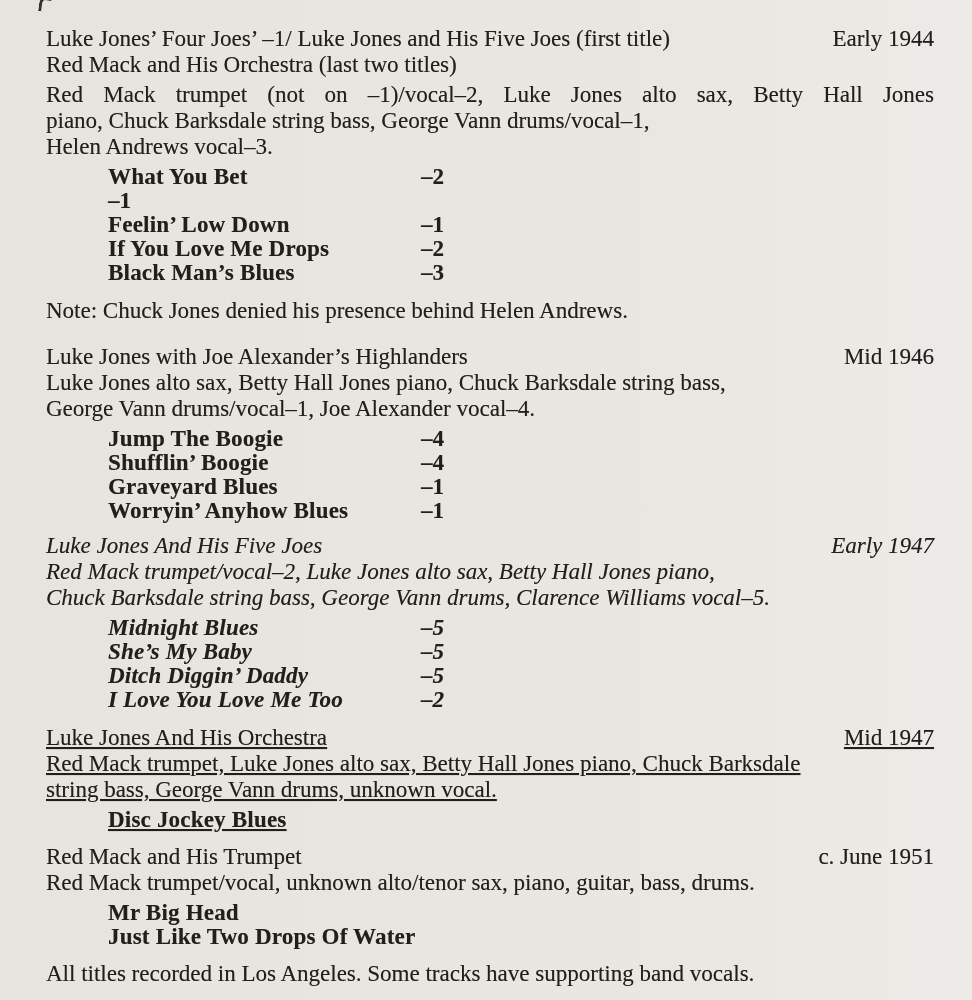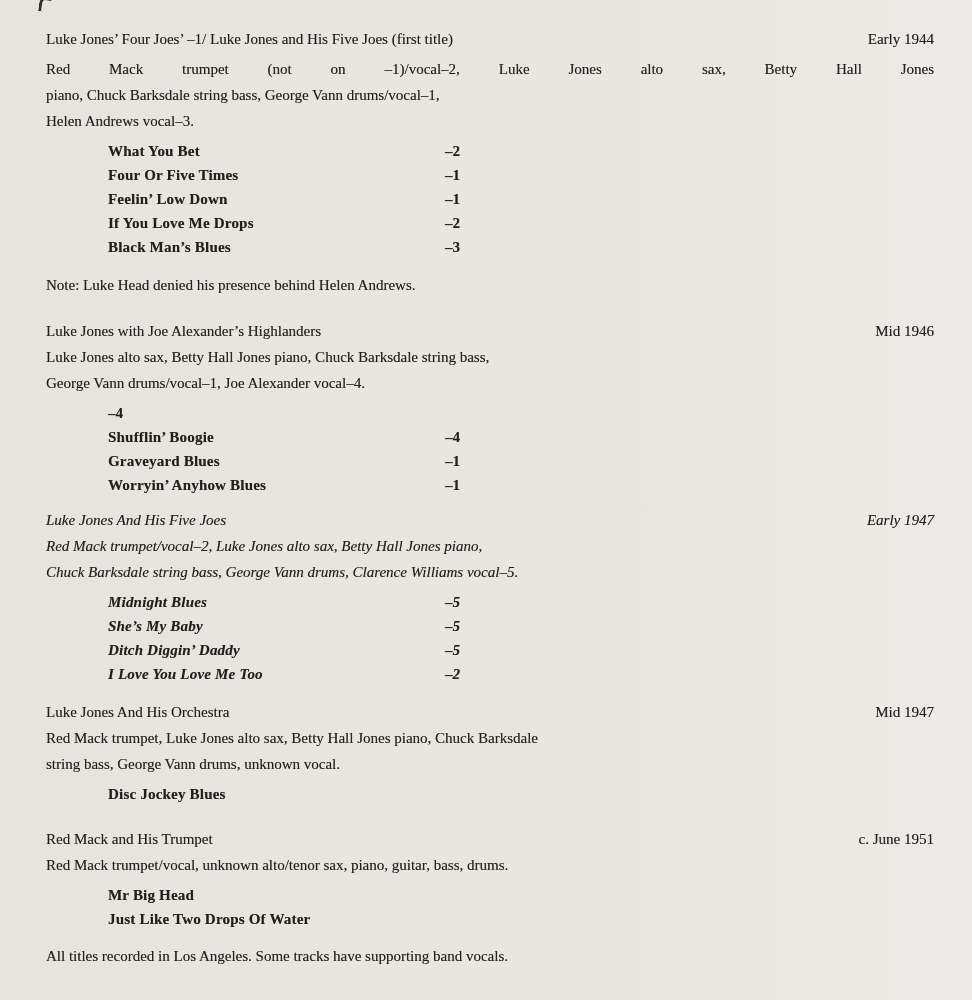--- a/index.html
+++ b/index.html
@@ -11,21 +11,21 @@
     background: #e9e6e1;
   }
   .page {
     position: relative;
     box-sizing: border-box;
     width: 972px;
     height: 1000px;
     padding: 26px 38px 8px 46px;
     background: linear-gradient(90deg, #e7e4df 0%, #eae7e2 70%, #edebe7 100%);
     font-family: "Liberation Serif", "DejaVu Serif", serif;
-    font-size: 15px;
+    font-size: 23px;
     color: #211f1c;
     text-shadow: 0.2px 0.2px 0.4px rgba(35, 32, 28, 0.45);
   }
   .artifact {
     position: absolute;
     left: 39px;
     top: -3px;
     width: 9px;
     height: 12px;
     border-left: 3px solid #33302b;
@@ -48,93 +48,93 @@
     text-align: justify;
     text-align-last: justify;
   }
   .tracks {
     margin: 5px 0 0 62px;
     font-weight: 700;
   }
   .track-row {
     display: flex;
     line-height: 24px;
-    gap: 24px;
   }
   .track-title {
     width: 313px;
     letter-spacing: 0.2px;
   }
   .track-code { }
   .note {
     margin-top: 13px;
     line-height: 26px;
   }
   .footer {
     margin-top: 12px;
     line-height: 26px;
   }
   .mt20 { margin-top: 20px; }
-  .mt13 { margin-top: 13px; }
-  .mt12 { margin-top: 20px; }
+  .mt13 { margin-top: 13px; text-decoration: underline; }
+  .mt12 { margin-top: 12px; }
   .mt10 { margin-top: 10px; font-style: italic; }
   .mt4  { margin-top: 4px; }
 </style>
 </head>
 <body>
 
 <div class="page">
   <div class="artifact"></div>
 
   <section class="session">
     <div class="head-row">
       <span class="head">Luke Jones’ Four Joes’ –1/ Luke Jones and His Five Joes (first title)</span>
       <span class="date">Early 1944</span>
     </div>
+    <div class="head">Red Mack and His Orchestra (last two titles)</div>
     <div class="personnel mt4">
       <div class="pline stretch">Red Mack trumpet (not on –1)/vocal–2, Luke Jones alto sax, Betty Hall Jones</div>
       <div class="pline">piano, Chuck Barksdale string bass, George Vann drums/vocal–1,</div>
       <div class="pline">Helen Andrews vocal–3.</div>
     </div>
     <div class="tracks">
       <div class="track-row">
         <span class="track-title">What You Bet</span>
         <span class="track-code">–2</span>
       </div>
       <div class="track-row">
-        <span class="track-title">Four Or Five Times</span>
         <span class="track-code">–1</span>
       </div>
       <div class="track-row">
         <span class="track-title">Feelin’ Low Down</span>
         <span class="track-code">–1</span>
       </div>
       <div class="track-row">
         <span class="track-title">If You Love Me Drops</span>
         <span class="track-code">–2</span>
       </div>
       <div class="track-row">
         <span class="track-title">Black Man’s Blues</span>
         <span class="track-code">–3</span>
       </div>
     </div>
-    <div class="note">Note: Luke Head denied his presence behind Helen Andrews.</div>
+    <div class="note">Note: Chuck Jones denied his presence behind Helen Andrews.</div>
   </section>
 
   <section class="session mt20">
     <div class="head-row">
       <span class="head">Luke Jones with Joe Alexander’s Highlanders</span>
       <span class="date">Mid 1946</span>
     </div>
     <div class="personnel">
       <div class="pline">Luke Jones alto sax, Betty Hall Jones piano, Chuck Barksdale string bass,</div>
       <div class="pline">George Vann drums/vocal–1, Joe Alexander vocal–4.</div>
     </div>
     <div class="tracks">
       <div class="track-row">
+        <span class="track-title">Jump The Boogie</span>
         <span class="track-code">–4</span>
       </div>
       <div class="track-row">
         <span class="track-title">Shufflin’ Boogie</span>
         <span class="track-code">–4</span>
       </div>
       <div class="track-row">
         <span class="track-title">Graveyard Blues</span>
         <span class="track-code">–1</span>
       </div>

